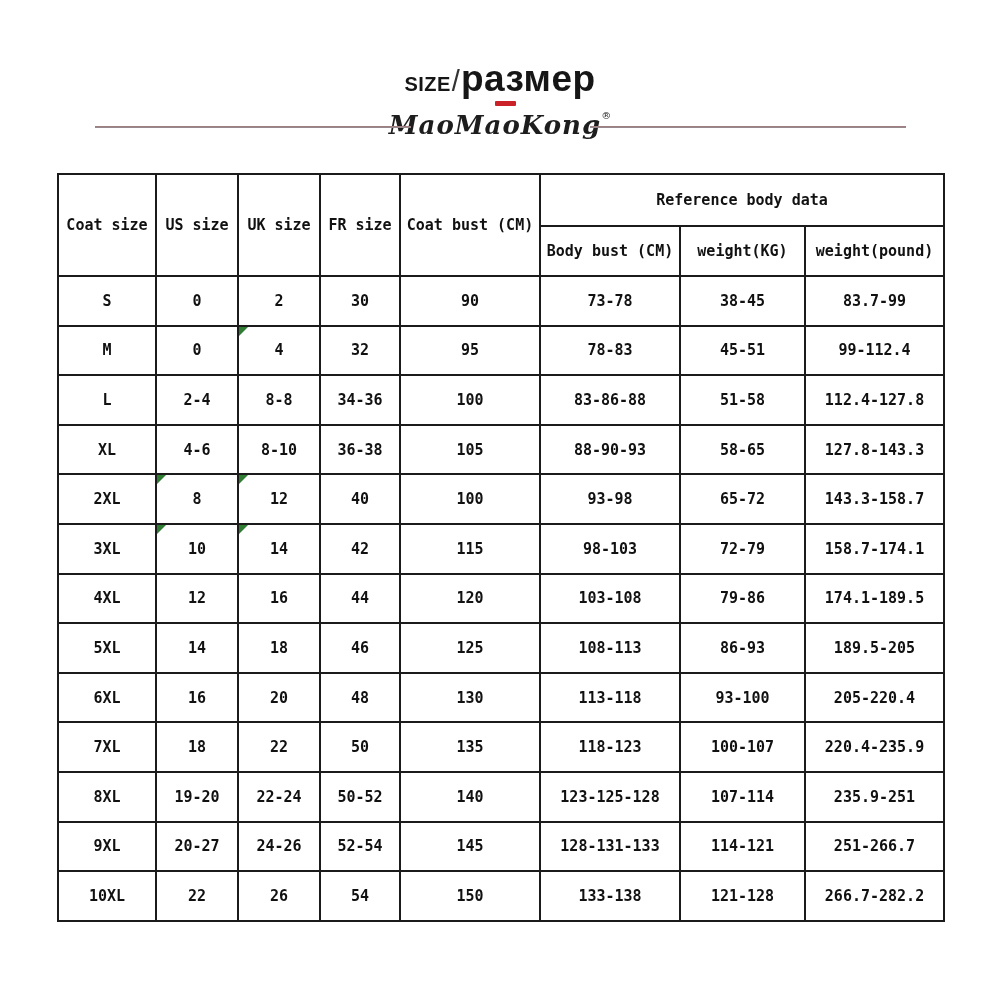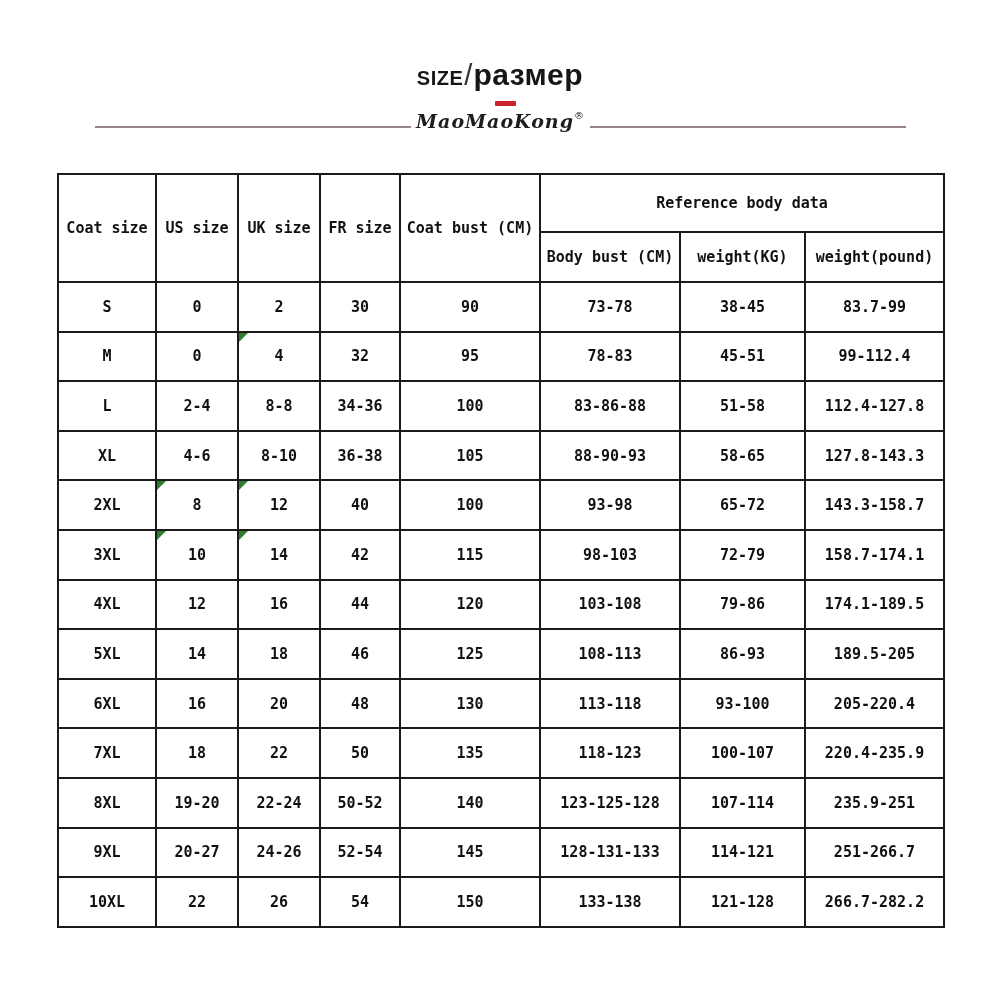--- a/index.html
+++ b/index.html
@@ -22,36 +22,36 @@
 
   
   .title-row{
     position:absolute;top:58px;left:0;width:100%;
     text-align:center;
     font-family:"Liberation Sans","DejaVu Sans",sans-serif;
     color:#161616;
   }
   .title-main{font-size:20px;font-weight:800;letter-spacing:0.5px;}
   .title-sep{font-size:29px;font-weight:300;padding:0 1px;color:#333;}
-  .title-secondary{font-size:30px;font-weight:600;letter-spacing:0.5px;}
+  .title-secondary{font-size:37px;font-weight:600;letter-spacing:0.5px;}
 
   .accent-dash{
     position:absolute;top:101px;left:495px;
     width:21px;height:5px;border-radius:1px;
     background:var(--accent-red);
   }
 
   .brand-row{
     position:absolute;top:110px;left:0;width:100%;
     text-align:center;
   }
   .brand-name{
     font-family:"DejaVu Serif","Liberation Serif",serif;
     font-style:italic;font-weight:bold;
-    font-size:19px;color:#1d1d1d;
+    font-size:26px;color:#1d1d1d;
     letter-spacing:1px;
   }
   .brand-mark{
     font-family:"DejaVu Serif",serif;
     font-size:10px;vertical-align:top;color:#1d1d1d;
   }
 
   .rule{
     position:absolute;top:126px;height:2px;width:316px;
     background:linear-gradient(to bottom, var(--rule-line), #8f8f93);
@@ -70,21 +70,21 @@
     border:2px solid var(--table-border);
     text-align:center;vertical-align:middle;
     font-family:"DejaVu Sans Mono","Liberation Mono",monospace;
     font-weight:bold;
     font-size:15px;
     color:var(--text-color);
     white-space:nowrap;
     position:relative;
     background:#ffffff;
   }
-  tr.head-row-1 th{height:58px;}
+  tr.head-row-1 th{height:52px;}
   tr.head-row-2 th{height:50px;border-radius:19px;}
   tbody.size-rows tr{height:49.6px;}
 
   .green-marker{
     position:absolute;top:0;left:0;
     width:0;height:0;
     border-top:9px solid var(--marker-green);
     border-right:9px solid transparent;
   }
 </style>

